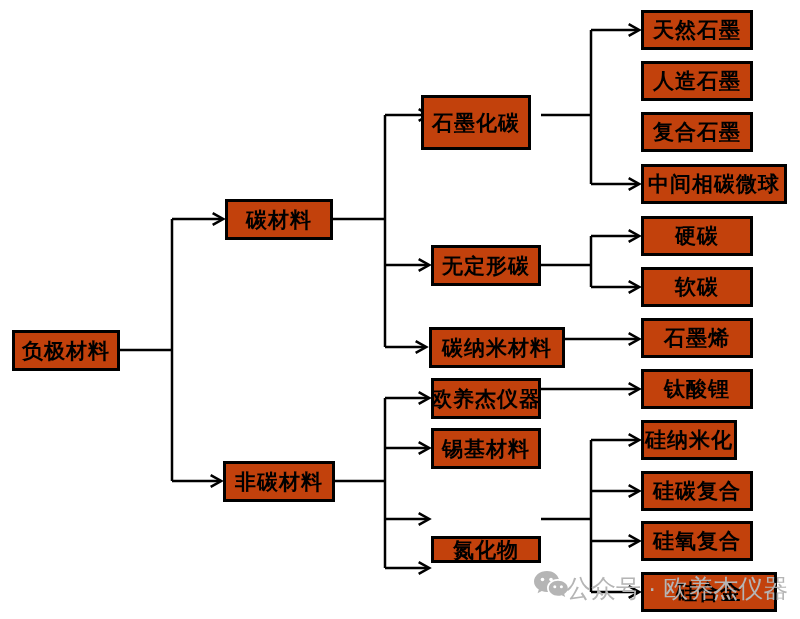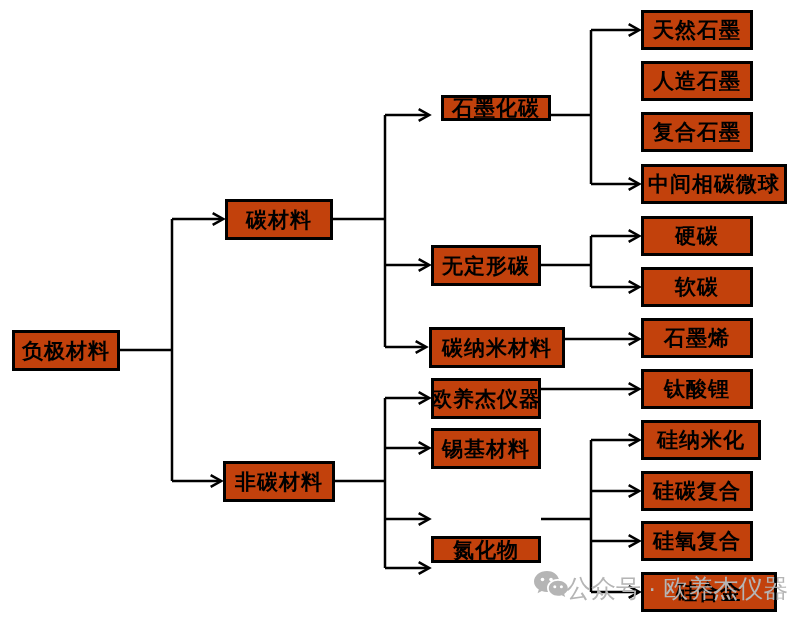--- a/index.html
+++ b/index.html
@@ -76,37 +76,37 @@
       <path d="M591,541 L638,541" marker-end="url(#arrow)"></path>
       <path d="M591,592 L638,592" marker-end="url(#arrow)"></path>
     </g>
   </svg>
 
   <div class="node" style="left:12px;top:330px;width:108px;height:41px">负极材料</div>
 
   <div class="node" style="left:225px;top:199px;width:108px;height:41px">碳材料</div>
   <div class="node" style="left:223px;top:461px;width:112px;height:41px">非碳材料</div>
 
-  <div class="node" style="left:441px;top:95px;width:110px;height:26px">石墨化碳</div>
+  <div class="node" style="left:421px;top:95px;width:110px;height:55px">石墨化碳</div>
   <div class="node" style="left:431px;top:245px;width:110px;height:41px">无定形碳</div>
   <div class="node" style="left:429px;top:327px;width:136px;height:41px">碳纳米材料</div>
 
   <div class="node" style="left:431px;top:378px;width:110px;height:41px">欧养杰仪器</div>
   <div class="node" style="left:431px;top:428px;width:110px;height:41px">锡基材料</div>
   <div class="node" style="left:431px;top:536px;width:110px;height:27px">氮化物</div>
 
   <div class="node" style="left:641px;top:10px;width:112px;height:40px">天然石墨</div>
   <div class="node" style="left:641px;top:61px;width:112px;height:40px">人造石墨</div>
   <div class="node" style="left:641px;top:164px;width:146px;height:40px">中间相碳微球</div>
   <div class="node" style="left:641px;top:112px;width:112px;height:40px">复合石墨</div>
   <div class="node" style="left:641px;top:216px;width:112px;height:40px">硬碳</div>
   <div class="node" style="left:641px;top:267px;width:112px;height:40px">软碳</div>
   <div class="node" style="left:641px;top:318px;width:112px;height:40px">石墨烯</div>
   <div class="node" style="left:641px;top:369px;width:112px;height:40px">钛酸锂</div>
-  <div class="node" style="left:641px;top:420px;width:120px;height:40px">硅纳米化</div>
+  <div class="node" style="left:641px;top:420px;width:96px;height:40px">硅纳米化</div>
   <div class="node" style="left:641px;top:471px;width:112px;height:40px">硅碳复合</div>
   <div class="node" style="left:641px;top:521px;width:112px;height:40px">硅氧复合</div>
   <div class="node" style="left:641px;top:572px;width:136px;height:40px">硅合金</div>
 
   <div id="watermark">
     <svg id="wm-icon" width="40" height="40" viewBox="0 0 40 40">
       <g fill="#b5b5b5">
         <path d="M16,5 C8.8,5 3,9.7 3,15.5 C3,18.8 4.9,21.7 7.8,23.6 L6.6,27.2 L10.8,25.1 C12.4,25.6 14.1,26 16,26 C16.3,26 16.7,26 17,25.9 C16.4,24.8 16,23.5 16,22.1 C16,17 20.7,13 26.4,13 C26.9,13 27.4,13 27.9,13.1 C26.6,8.4 21.8,5 16,5 Z"></path>
         <path d="M27,14.8 C21.9,14.8 17.8,18.2 17.8,22.3 C17.8,26.4 21.9,29.8 27,29.8 C28.3,29.8 29.6,29.6 30.7,29.2 L34.2,31 L33.2,28 C35.4,26.6 36.8,24.6 36.8,22.3 C36.8,18.2 32.4,14.8 27,14.8 Z"></path>
       </g>

